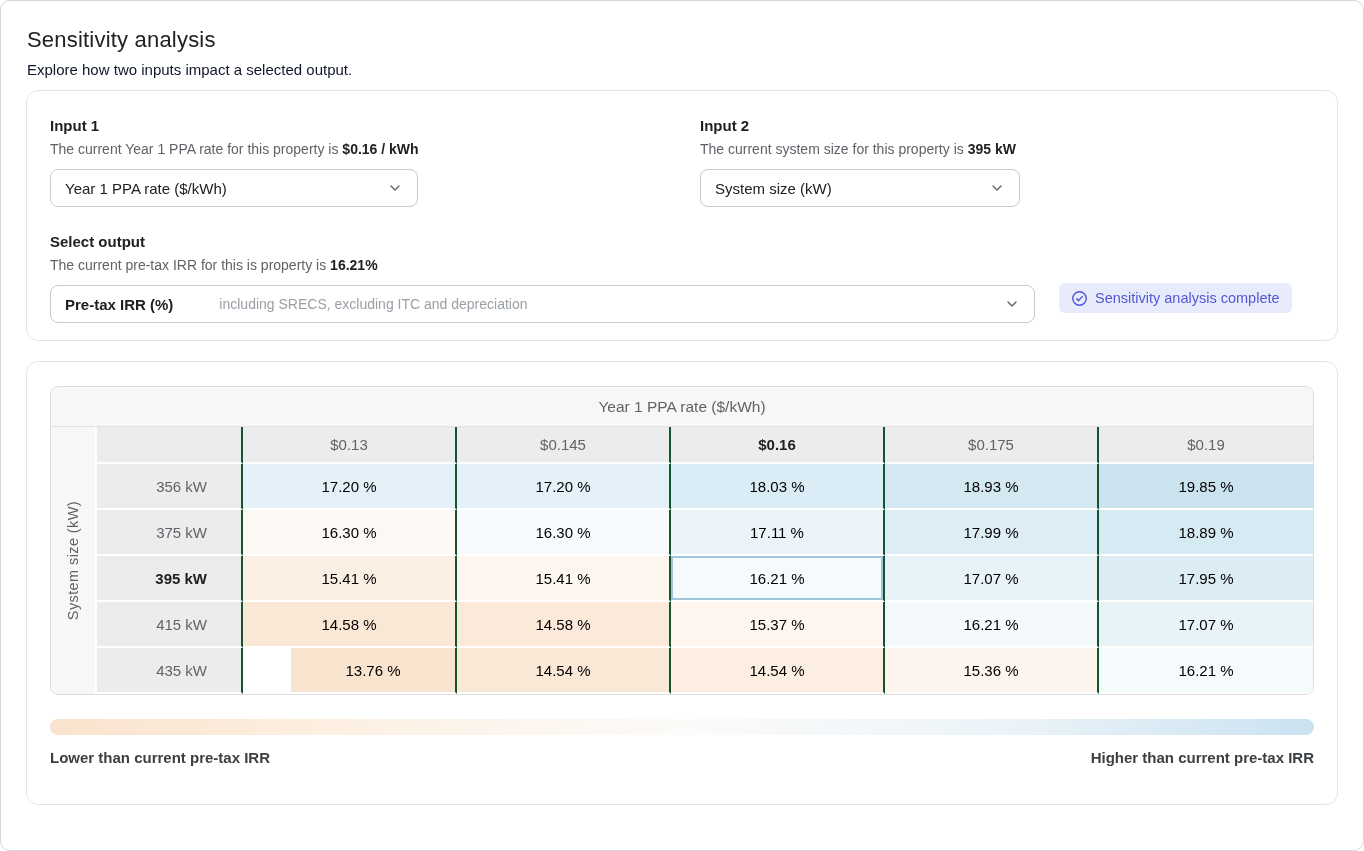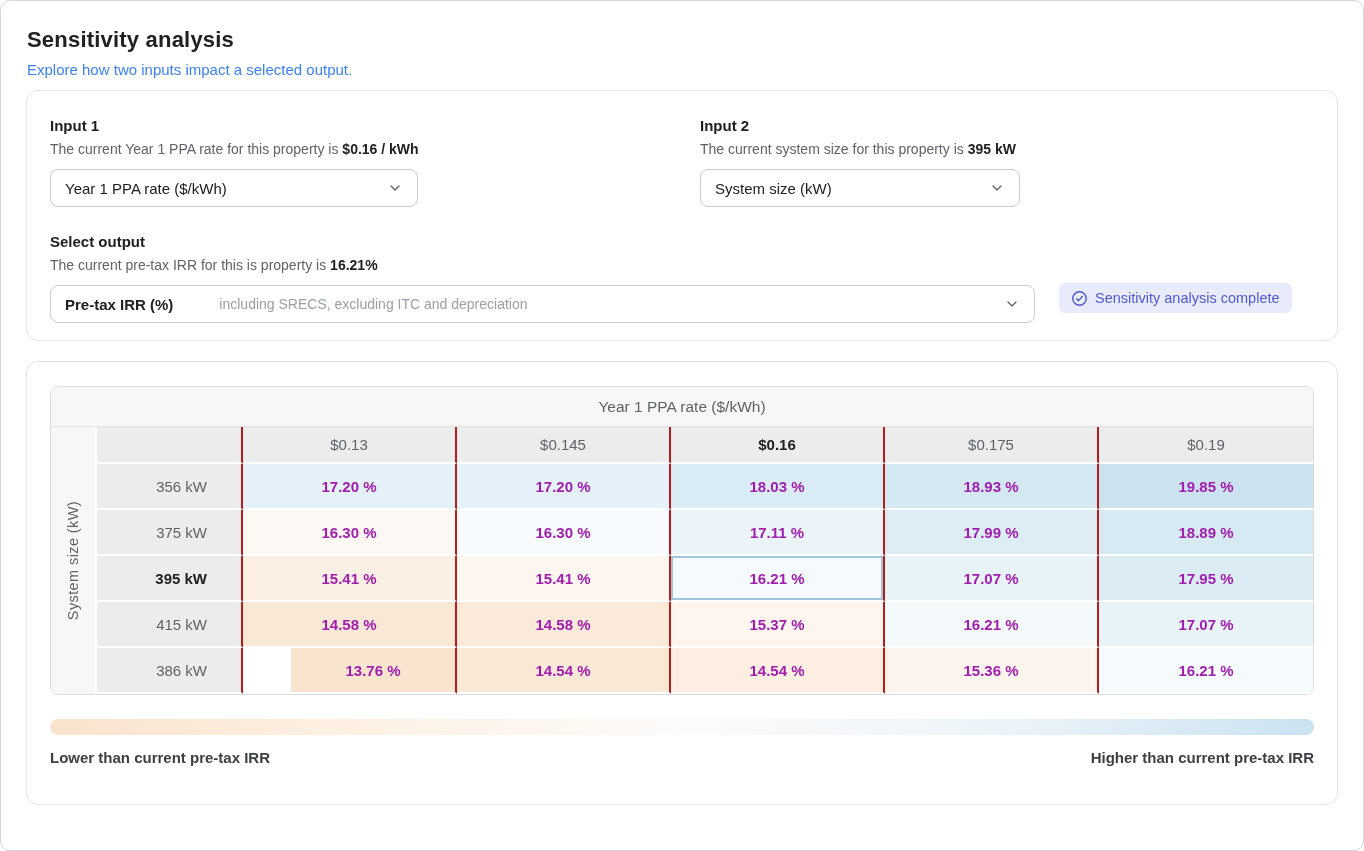--- a/index.html
+++ b/index.html
@@ -6,22 +6,22 @@
   html,body { width:1364px; height:851px; }
   body {
     font-family: "Liberation Sans", "DejaVu Sans", sans-serif;
     background:#fff; color:#202124; overflow:hidden;
   }
   .page {
     width:1364px; height:851px; background:#fff;
     border:1px solid #d6d6d6; border-radius:10px; overflow:hidden;
   }
   .page-header { padding:26px 26px 0 26px; }
-  .page-title { font-size:22px; font-weight:700; letter-spacing:.2px; }
-  .page-subtitle { font-size:15px; color:#3b82f6; margin-top:8px; }
+  .page-title { font-size:22px; font-weight:400; letter-spacing:.2px; }
+  .page-subtitle { font-size:15px; color:#0f172a; margin-top:8px; }
 
   .card {
     margin:12px 25px 0 25px; background:#fff;
     border:1px solid #e4e4e4; border-radius:12px;
   }
   .card.inputs { padding:26px 23px 17px 23px; }
   .card.table-card { margin-top:20px; padding:24px 23px 38px 23px; }
 
   .inputs-row { display:flex; }
   .input-col-1 { width:650px; }
@@ -67,30 +67,30 @@
     writing-mode:vertical-rl; transform:rotate(180deg);
     color:#5f6368; font-size:14.5px; letter-spacing:.4px;
   }
   .ht-grid {
     flex:1; display:grid;
     grid-template-columns:146px repeat(5, 1fr);
     grid-template-rows:37px repeat(5, 46px);
   }
   .ht-cell {
     display:flex; align-items:center; justify-content:center;
-    border-right:2px solid #b91c1c; border-bottom:2px solid #fff;
+    border-right:2px solid #14532d; border-bottom:2px solid #fff;
     font-size:15px;
   }
   .ht-cell:nth-child(6n) { border-right:none; }
   .ht-h { background:#ececec; color:#5f6368; }
   .ht-h.cur { color:#202124; font-weight:700; }
   .ht-corner { background:#ececec; }
   .ht-r { background:#ececec; color:#5f6368; justify-content:flex-end; padding-right:34px; }
   .ht-r.cur { color:#202124; font-weight:700; }
-  .ht-c { color:#a21caf; font-weight:700; font-size:15px; }
+  .ht-c { color:#000000; font-weight:400; font-size:15px; }
   .ht-c.sel { box-shadow: inset 0 0 0 2px #9fc6da; }
 
   .legend-bar { margin-top:24px; height:16px; border-radius:8px; }
   .legend-labels {
     display:flex; justify-content:space-between; margin-top:14px;
     font-size:15px; font-weight:600; color:#3c4043;
   }
 </style>
 </head>
 <body>
@@ -187,21 +187,21 @@
             <div class="ht-cell ht-c" style="background: rgb(253, 246, 239);">15.41 %</div>
             <div class="ht-cell ht-c sel" style="background: rgb(245, 250, 252);">16.21 %</div>
             <div class="ht-cell ht-c" style="background: rgb(232, 243, 248);">17.07 %</div>
             <div class="ht-cell ht-c" style="background: rgb(219, 236, 245);">17.95 %</div>
             <div class="ht-cell ht-r">415 kW</div>
             <div class="ht-cell ht-c" style="background: rgb(250, 232, 215);">14.58 %</div>
             <div class="ht-cell ht-c" style="background: rgb(251, 234, 217);">14.58 %</div>
             <div class="ht-cell ht-c" style="background: rgb(253, 245, 238);">15.37 %</div>
             <div class="ht-cell ht-c" style="background: rgb(244, 249, 251);">16.21 %</div>
             <div class="ht-cell ht-c" style="background: rgb(232, 243, 248);">17.07 %</div>
-            <div class="ht-cell ht-r">386 kW</div>
+            <div class="ht-cell ht-r">435 kW</div>
             <div class="ht-cell ht-c" style="background: rgb(249, 228, 207); margin-left: 48px;">13.76 %</div>
             <div class="ht-cell ht-c" style="background: rgb(250, 232, 214);">14.54 %</div>
             <div class="ht-cell ht-c" style="background: rgb(252, 239, 226);">14.54 %</div>
             <div class="ht-cell ht-c" style="background: rgb(253, 245, 237);">15.36 %</div>
             <div class="ht-cell ht-c" style="background: rgb(245, 250, 252);">16.21 %</div>
           </div>
       </div>
     </div>
 
     <div class="legend-bar" style="background: linear-gradient(90deg, rgb(249, 227, 205) 0%, rgb(253, 241, 228) 25%, rgb(252, 251, 249) 50%, rgb(236, 244, 249) 75%, rgb(203, 226, 241) 100%);"></div>

